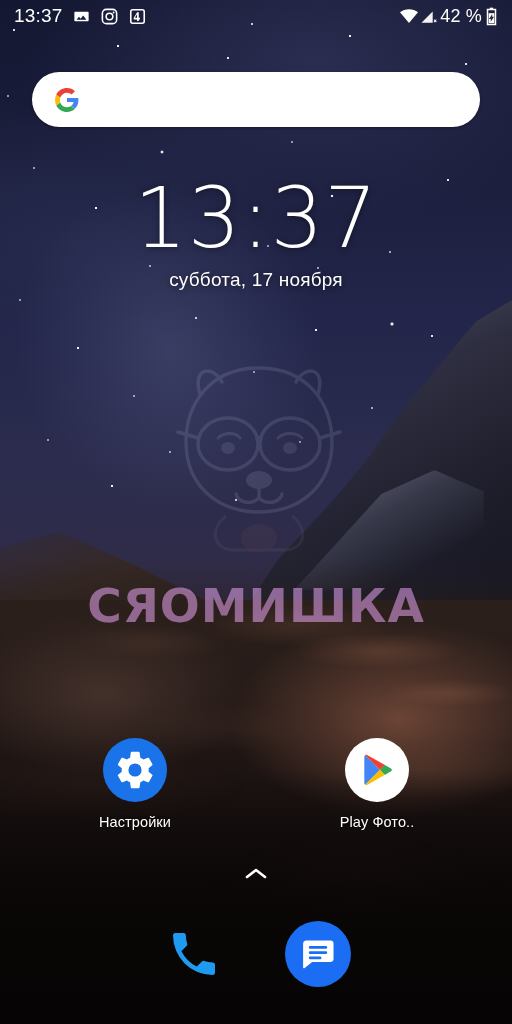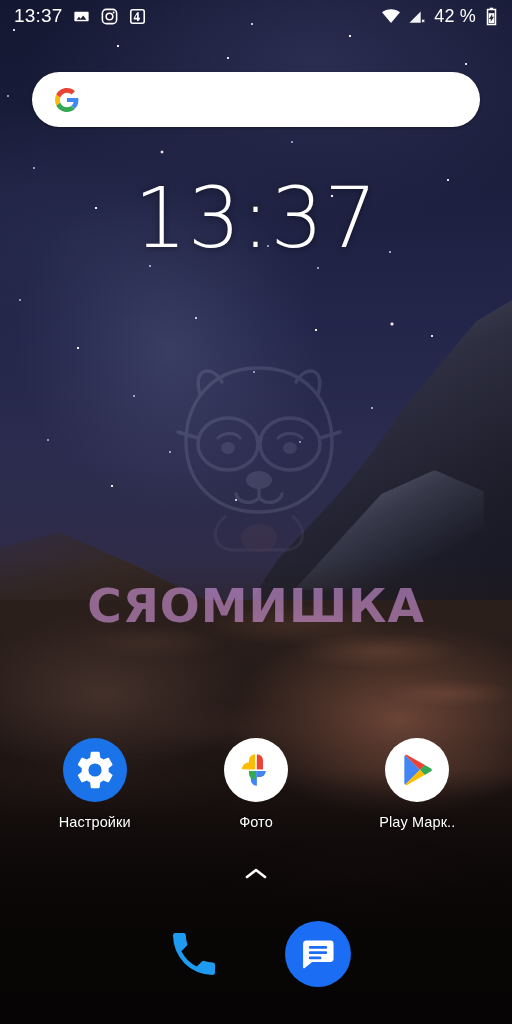--- a/index.html
+++ b/index.html
@@ -139,21 +139,21 @@
     pointer-events:none; white-space:nowrap;
   }
 
   
   #status-bar {
     position:absolute; left:0; top:0; width:512px; height:32px;
     display:flex; align-items:center; justify-content:space-between;
     padding:0 12px 0 14px; color:#fff;
   }
   .sb-left { display:flex; align-items:center; gap:9px; }
-  .sb-right { display:flex; align-items:flex-start; gap:6px; }
+  .sb-right { display:flex; align-items:flex-start; }
   #status-clock { font-size:19px; font-weight:400; letter-spacing:.2px; }
   #battery-percent { font-size:18px; font-weight:400; letter-spacing:.2px; margin:0 1px; }
 
   
   #search-bar {
     position:absolute; left:32px; top:72px; width:448px; height:55px;
     background:#fff; border-radius:28px;
     display:flex; align-items:center; padding-left:22px;
     box-shadow:0 1px 3px rgba(0,0,0,.35);
   }
@@ -316,61 +316,45 @@
     <path fill="#4285F4" d="M45.1 24.5c0-1.6-.1-2.8-.4-4H24v7.3h12.1c-.2 2-1.6 5-4.5 7l6.9 5.4c4.1-3.8 6.6-9.4 6.6-15.7z"></path>
     <path fill="#34A853" d="M24 46c5.9 0 10.9-2 14.5-5.3l-6.9-5.4c-1.8 1.3-4.3 2.2-7.6 2.2-5.8 0-10.7-3.8-12.5-9.1l-7.2 5.6C7.9 41.1 15.4 46 24 46z"></path>
     <path fill="#FBBC05" d="M11.5 28.4c-.5-1.4-.7-2.9-.7-4.4s.3-3 .7-4.4l-7.2-5.6C2.8 16.9 2 20.4 2 24s.8 7.1 2.3 10z"></path>
     <path fill="#EA4335" d="M24 10.4c4.1 0 6.9 1.8 8.5 3.3l6.2-6C34.9 4.2 29.9 2 24 2 15.4 2 7.9 6.9 4.3 14l7.2 5.6c1.8-5.3 6.7-9.2 12.5-9.2z"></path>
   </svg>
   <input id="search-input" type="text" value="" placeholder="" style="">
 </div>
 
 <div id="clock-widget">
   <div id="clock-time">13:37</div>
+  <div id="clock-date">суббота, 17 ноября</div>
 </div>
 
 <div id="app-row">
 
   <div class="app">
     <div class="app-icon icon-blue-circle">
       <svg width="44" height="44" viewBox="0 0 24 24">
         <path fill="#fff" d="M19.4 13a7.6 7.6 0 0 0 0-2l2-1.6a.5.5 0 0 0 .1-.6l-1.9-3.3a.5.5 0 0 0-.6-.2l-2.4 1a7 7 0 0 0-1.7-1L14.5 2.4a.5.5 0 0 0-.5-.4h-3.8a.5.5 0 0 0-.5.4L9.3 5.3a7.3 7.3 0 0 0-1.7 1l-2.4-1a.5.5 0 0 0-.6.2L2.7 8.8a.5.5 0 0 0 .1.6L4.8 11a7.6 7.6 0 0 0 0 2l-2 1.6a.5.5 0 0 0-.1.6l1.9 3.3c.1.2.4.3.6.2l2.4-1a7 7 0 0 0 1.7 1l.4 2.9c0 .2.2.4.5.4h3.8c.2 0 .4-.2.5-.4l.4-2.9a7.3 7.3 0 0 0 1.7-1l2.4 1c.2.1.5 0 .6-.2l1.9-3.3a.5.5 0 0 0-.1-.6zM12 15.6A3.6 3.6 0 1 1 15.6 12 3.6 3.6 0 0 1 12 15.6z"></path>
       </svg>
     </div>
     <div class="app-label">Настройки</div>
   </div>
 
-  <div class="app">
-    <div class="app-icon icon-white-circle">
-      <svg width="42" height="42" viewBox="0 0 48 48">
-        <path fill="#FBBC04" d="M23 13v10H8a7.5 7.5 0 0 1 7.5-7.5h.5V13a7 7 0 0 1 7-7z" transform="translate(0,0)"></path>
-        <path fill="#EA4335" d="M25 6a7 7 0 0 1 7 7v10H25z"></path>
-        <path fill="#34A853" d="M25 25h10a7 7 0 0 1-7 7H25z"></path>
-        <path fill="#4285F4" d="M25 25v17a7 7 0 0 1-7-7V25z" transform="translate(0,0)"></path>
-        <g>
-          <path fill="#FBBC04" d="M23 23H13A7 7 0 0 1 20 16h3z"></path>
-          <path fill="#EA4335" d="M25 23V13a7 7 0 0 1 7 7v3z"></path>
-          <path fill="#4285F4" d="M25 25h10a7 7 0 0 1-7 7h-3z"></path>
-          <path fill="#34A853" d="M23 25v10a7 7 0 0 1-7-7v-3z"></path>
-        </g>
-      </svg>
-    </div>
-    <div class="app-label">Фото</div>
-  </div>
 
   <div class="app">
     <div class="app-icon icon-white-circle">
       <svg width="38" height="38" viewBox="0 0 48 48">
         <path fill="#4285F4" d="M9 5.4c-.6.4-1 1.1-1 2.1v33c0 1 .4 1.7 1 2.1l.2.1L27.6 24v-.4L9.2 5.3z"></path>
         <path fill="#34A853" d="M33.7 30.2 27.6 24v-.4l6.1-6.1.2.1 7.3 4.1c2.1 1.2 2.1 3.1 0 4.3z"></path>
         <path fill="#FBBC04" d="M33.9 30.1 27.6 23.8 9 42.6c.7.7 1.8.8 3.1.1z"></path>
         <path fill="#EA4335" d="M33.9 17.6 12.1 5.3c-1.3-.7-2.4-.6-3.1.1l18.6 18.4z"></path>
       </svg>
     </div>
-    <div class="app-label">Play Марк..</div>
+    <div class="app-label">Play Фото..</div>
   </div>
 
 
 </div>
 
 <div id="drawer-handle">
   <svg width="26" height="16" viewBox="0 0 26 16">
     <path fill="none" stroke="#fff" stroke-width="2.6" stroke-linecap="round" stroke-linejoin="round" d="M4 11 13 4l9 7"></path>
   </svg>
 </div>

